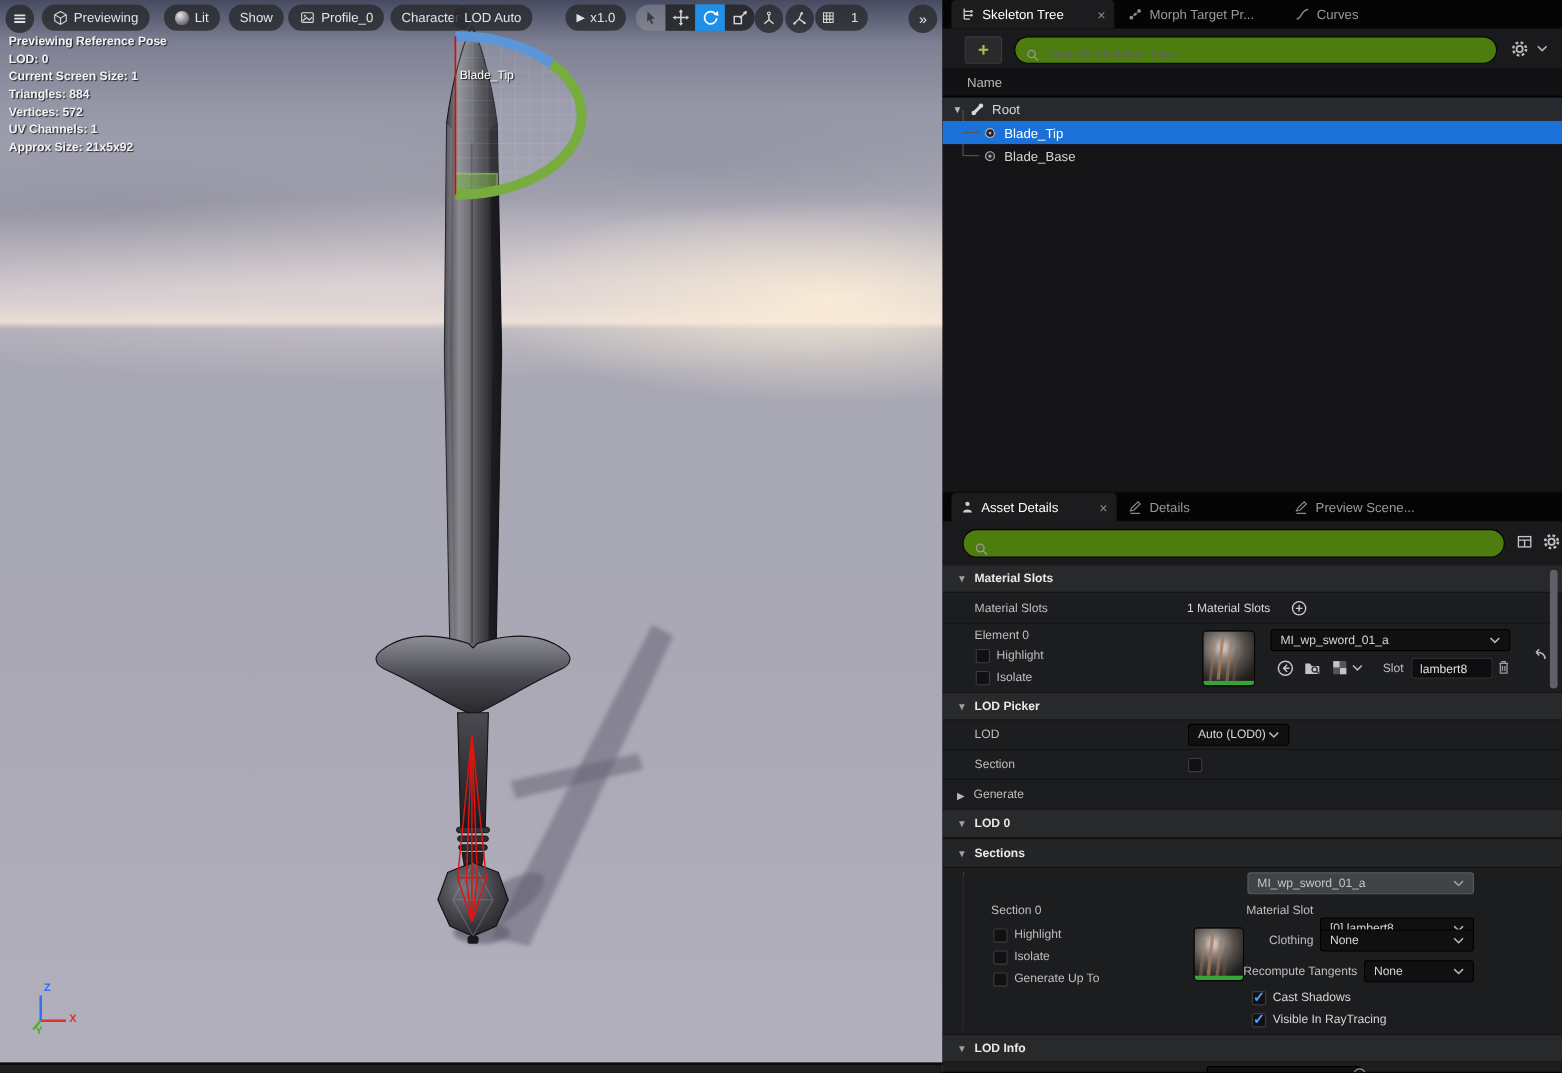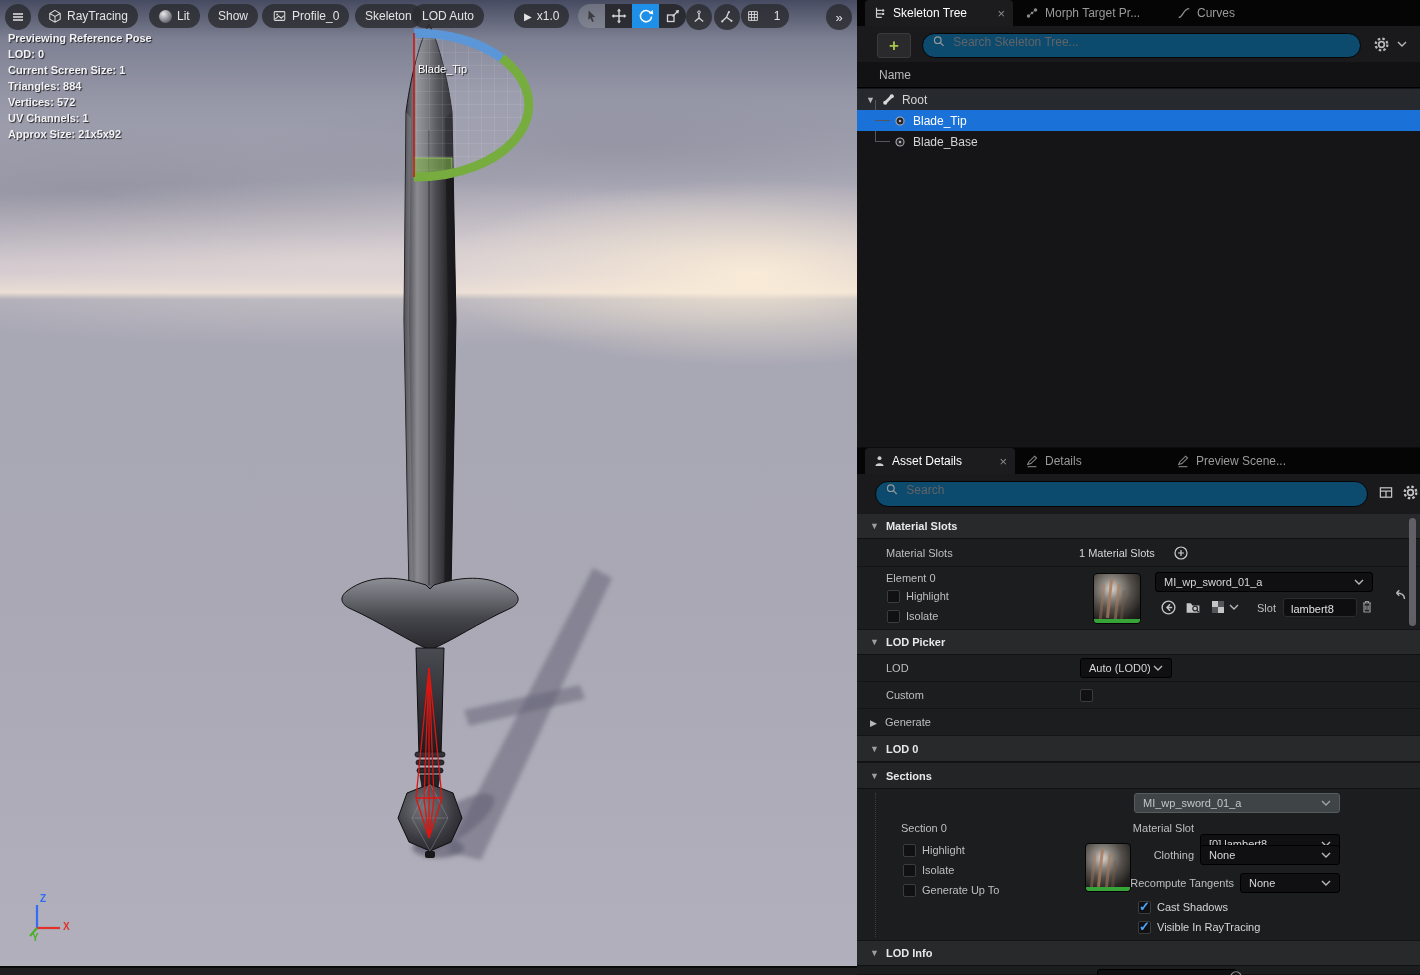--- a/index.html
+++ b/index.html
@@ -35,22 +35,22 @@
   .tabstrip{left:0;width:563px;height:26px;background:#050506;}
   .tab{position:absolute;top:0;height:26px;display:flex;align-items:center;gap:6px;padding:0 8px;
     box-sizing:border-box;color:#9a9a9b;font-size:12px;}
   .tab.active{background:#1c1c1e;color:#fff;border-radius:4px 4px 0 0;}
   .tclose{color:#8b8b8d;font-size:13px;margin-left:auto;}
   .panelbody{left:0;width:563px;background:#151517;}
   .toolrow{background:#1a1a1c;}
   .sbtn{position:absolute;background:#2a2a2d;border:1px solid #3a3a3d;border-radius:3px;
     display:flex;align-items:center;justify-content:center;box-sizing:border-box;}
   .plus{color:#a5c44a;font-size:17px;font-weight:bold;line-height:1;}
-  .searchpill{position:absolute;background:#0c4a6e;border:1px solid #050505;border-radius:13px;
-    display:flex;align-items:flex-start;gap:6px;padding:0 9px;box-sizing:border-box;}
+  .searchpill{position:absolute;background:#4d7c0f;border:1px solid #050505;border-radius:13px;
+    display:flex;align-items:flex-end;gap:6px;padding:0 9px;box-sizing:border-box;}
   .searchpill input{background:transparent;border:none;outline:none;color:#c9c9cb;font-size:12px;
     font-family:"Liberation Sans",sans-serif;width:100%;}
   .searchpill input::placeholder{color:#636366;}
   .colhdr{background:#121214;border-bottom:1px solid #000;color:#b8b8b9;font-size:12px;
     display:flex;align-items:center;padding-left:22px;box-sizing:border-box;}
   .trow{position:absolute;left:0;width:563px;height:21px;display:flex;align-items:center;
     color:#d5d5d6;font-size:12px;}
   .trow.sel{background:#1a72d8;color:#fff;}
   .trow.rootrow{background:#26292d;}
   .caret{color:#b9b9bb;font-size:9px;}
@@ -177,39 +177,39 @@
 
     <div class="circ" style="left:5px">
       <svg width="16" height="16" viewBox="0 0 16 16">
         <path d="M3 5 H13 M3 8 H13 M3 11 H13" stroke="#e3e3e5" stroke-width="1.6"></path>
         </svg>
     </div>
     <div class="pill" style="left:38px">
       <svg width="14" height="15" viewBox="0 0 16 16">
         <path d="M8 1 L14 4.5 V11 L8 14.5 L2 11 V4.5 Z M2 4.5 L8 8 L14 4.5 M8 8 V14.5" fill="none" stroke="#d6d6d8" stroke-width="1.2"></path>
         </svg>
-      <span>RayTracing</span>
+      <span>Previewing</span>
     </div>
     <div class="pill" style="left:149px">
       <span class="litball"></span>
       <span>Lit</span>
     </div>
     <div class="pill" style="left:208px">
       <span>Show</span>
     </div>
     <div class="pill" style="left:262px">
       <svg width="15" height="14" viewBox="0 0 16 16">
         <rect x="2" y="3" width="12" height="10" rx="1" fill="none" stroke="#d6d6d8" stroke-width="1.2"></rect>
         <circle cx="5.3" cy="6.2" r="1.1" fill="#d6d6d8"></circle>
         <path d="M3 11.5 L7 8 L10 10.5 L13 7.5" fill="none" stroke="#d6d6d8" stroke-width="1.2"></path>
         </svg>
       <span>Profile_0</span>
     </div>
     <div class="pill" style="left:355px">
-      <span>Skeleton</span>
+      <span>Character</span>
     </div>
     <div class="pill" style="left:412px">
       <span>LOD Auto</span>
     </div>
     <div class="pill" style="left:514px">
       <span class="playg">▶</span>
       <span>x1.0</span>
     </div>
 
     <div class="seg first" style="left:578px">
@@ -401,21 +401,20 @@
           <span>Preview Scene...</span>
         </div>
       </div>
 
       <div class="abs toolrow" style="left:0;top:26px;width:563px;height:40px">
         <div class="searchpill" style="left:18px;top:7px;width:493px;height:26px">
           <svg width="14" height="14" viewBox="0 0 16 16">
             <circle cx="7" cy="7" r="4" fill="none" stroke="#9a9a9c" stroke-width="1.4"></circle>
             <line x1="10" y1="10" x2="14" y2="14" stroke="#9a9a9c" stroke-width="1.4"></line>
             </svg>
-          <input type="text" placeholder="Search" style="">
         </div>
         <span class="abs icn" style="left:521px;top:11px">
           <svg width="16" height="15" viewBox="0 0 16 16">
             <rect x="2" y="3" width="12" height="10" fill="none" stroke="#c5c5c7" stroke-width="1.3"></rect>
             <line x1="2" y1="6.5" x2="14" y2="6.5" stroke="#c5c5c7" stroke-width="1.3"></line>
             <line x1="8" y1="6.5" x2="8" y2="13" stroke="#c5c5c7" stroke-width="1.3"></line>
             </svg>
         </span>
         <span class="abs icn" style="left:545px;top:10px">
           <svg width="17" height="17" viewBox="0 0 18 18">
@@ -511,21 +510,21 @@
         <span class="plabel" style="left:29px;top:7px">LOD</span>
         <div class="combo" style="left:223px;top:3px;width:92px">
           <span>Auto (LOD0)</span>
           <span class="cspace"></span>
           <svg width="10" height="7" viewBox="0 0 10 7">
             <path d="M1 1 L5 5 L9 1" fill="none" stroke="#b9b9bb" stroke-width="1.4"></path>
             </svg>
         </div>
       </div>
       <div class="prow" style="top:234px;height:27px">
-        <span class="plabel" style="left:29px;top:7px">Custom</span>
+        <span class="plabel" style="left:29px;top:7px">Section</span>
         <span class="cb" style="left:223px;top:7px"></span>
       </div>
       <div class="prow" style="top:261px;height:27px">
         <span class="caret abs" style="left:13px;top:9px">▶</span>
         <span class="plabel" style="left:28px;top:7px">Generate</span>
       </div>
 
       <div class="cat" style="top:288px;height:26px">
         <span class="caret">▼</span>
         <span>LOD 0</span>

